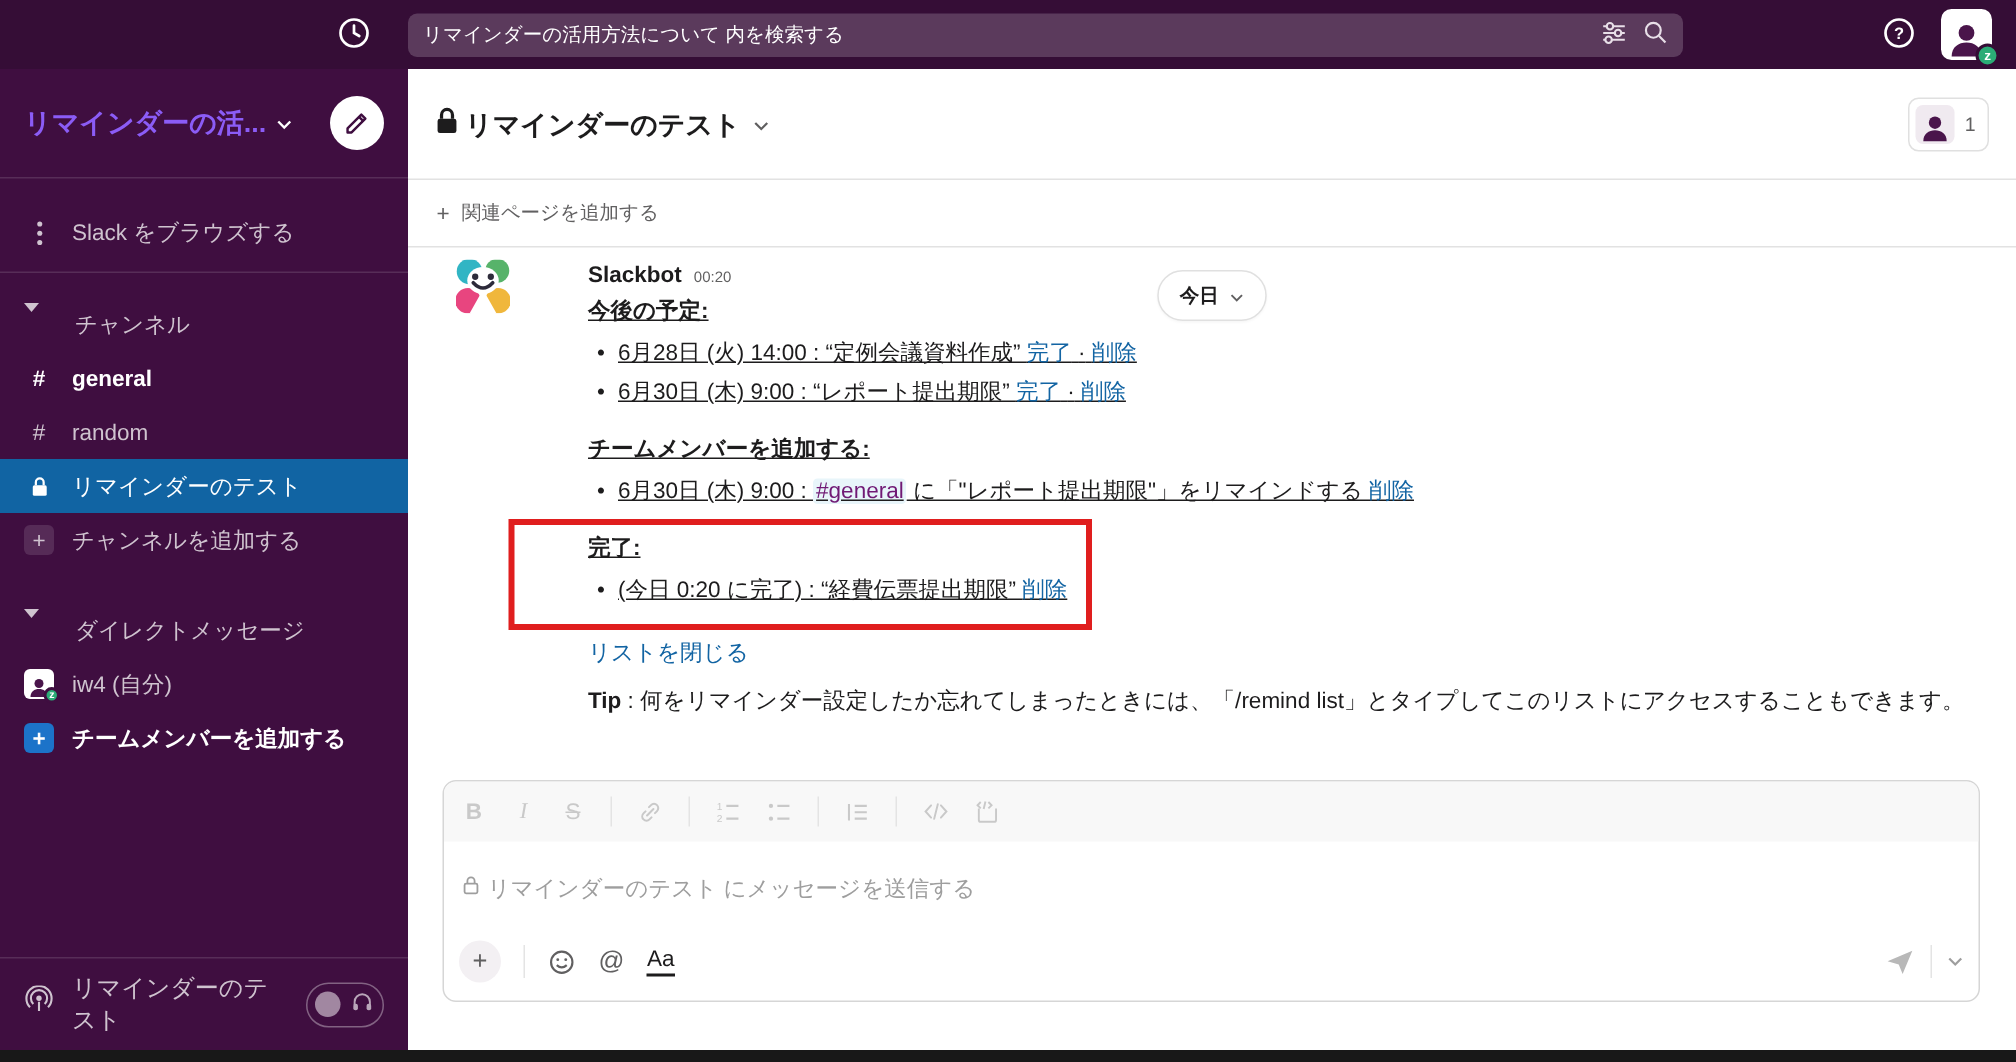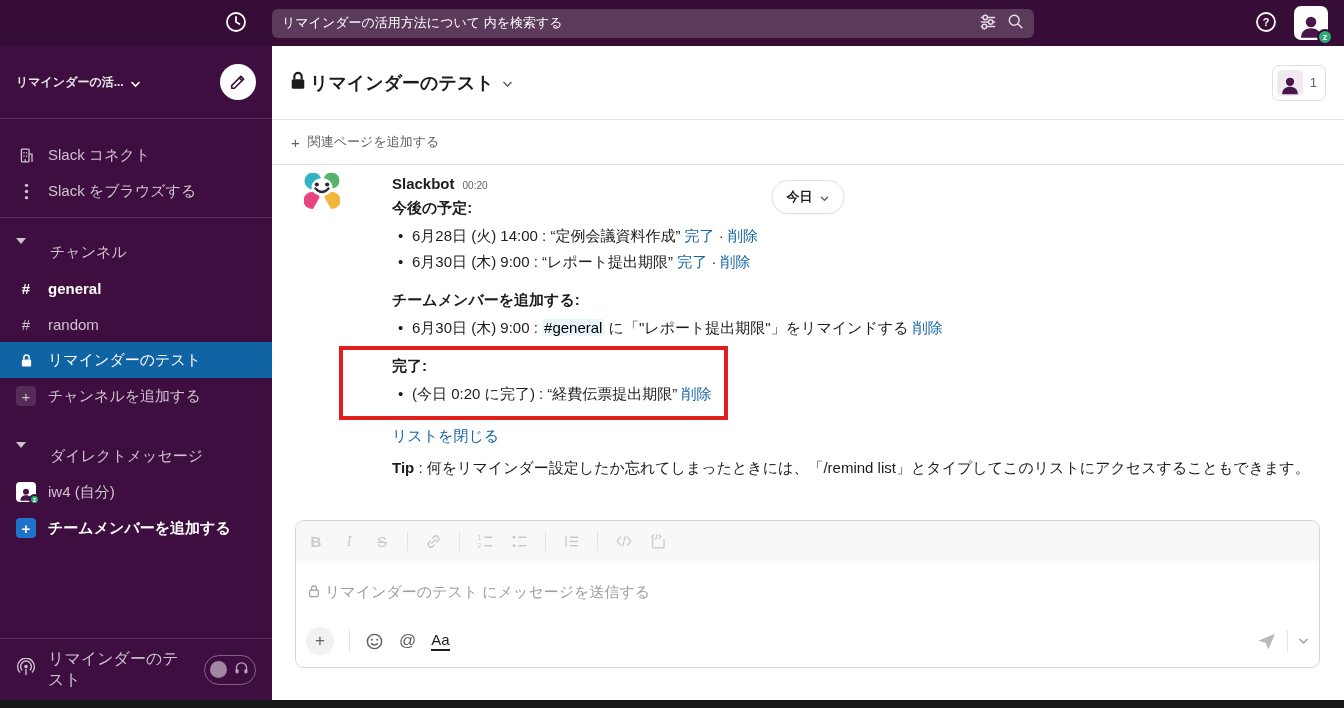--- a/index.html
+++ b/index.html
@@ -4,36 +4,36 @@
 <style>
   * { box-sizing: border-box; margin: 0; padding: 0; }
   html,body { width:1344px; height:708px; overflow:hidden; }
   body { font-family:"Liberation Sans", sans-serif; background:#fff; }
   .app { width:1344px; height:708px; display:flex; flex-direction:column; }
 
   
   .topbar { flex:0 0 46px; background:#350d36; display:flex; align-items:center; }
   .topbar-left { width:272px; flex:0 0 272px; display:flex; justify-content:flex-end; padding-right:24px; }
   .icon-btn { display:flex; align-items:center; justify-content:center; cursor:pointer; background:none; border:none; }
-  .search-bar { width:762px; height:29px; background:#5b3a5c; border-radius:6px; display:flex; align-items:center; padding:0 10px; color:#ffffff; font-size:13px; cursor:text; }
+  .search-bar { width:850px; height:29px; background:#5b3a5c; border-radius:6px; display:flex; align-items:center; padding:0 10px; color:#ffffff; font-size:13px; cursor:text; }
   .search-text { flex:1; white-space:nowrap; overflow:hidden; }
   .search-icons { display:flex; align-items:center; gap:10px; color:#e8dfe8; }
   .topbar-spacer { flex:1; }
   .topbar-right { display:flex; align-items:center; gap:16px; padding-right:16px; }
   .avatar-sq { position:relative; width:34px; height:34px; border-radius:7px; background:#fff; display:flex; align-items:flex-end; justify-content:center; overflow:visible; }
   .avatar-sq svg { width:28px; height:28px; }
   .z-badge { position:absolute; right:-5px; bottom:-5px; width:16px; height:16px; border-radius:50%; background:#2bac76; border:2.5px solid #350d36; color:#fff; font-size:9px; font-weight:bold; display:flex; align-items:center; justify-content:center; line-height:1; }
 
   
   .body { flex:1; display:flex; min-height:0; }
 
   
   .sidebar { flex:0 0 272px; width:272px; background:#3f0e40; color:#cfc3cf; display:flex; flex-direction:column; font-size:15px; }
   .ws-header { flex:0 0 73px; border-bottom:1px solid rgba(255,255,255,0.13); display:flex; align-items:center; padding:0 16px; }
-  .ws-name { font-size:12px; font-weight:bold; color:#e5e5e5; max-width:165px; white-space:nowrap; overflow:hidden; }
+  .ws-name { font-size:18px; font-weight:bold; color:#8b5cf6; max-width:165px; white-space:nowrap; overflow:hidden; }
   .ws-chevron { margin-left:6px; color:#fff; }
   .compose-btn { margin-left:auto; width:36px; height:36px; border-radius:50%; background:#fff; display:flex; align-items:center; justify-content:center; cursor:pointer; }
   .side-nav { padding-top:18px; display:flex; flex-direction:column; }
   .side-item { height:36px; display:flex; align-items:center; padding:0 16px; gap:12px; cursor:pointer; }
   .side-item .sicon { width:20px; display:flex; justify-content:center; align-items:center; flex:0 0 20px; }
   .side-divider { height:1px; background:rgba(255,255,255,0.13); margin:8px 0; }
   .section-head { height:36px; display:flex; align-items:center; padding:0 16px; gap:24px; cursor:pointer; margin-top:8px; }
   .tri-down { width:0; height:0; border-left:5px solid transparent; border-right:5px solid transparent; border-top:6px solid #cfc3cf; margin:0 auto; }
   .hash { font-size:15px; color:#cfc3cf; }
   .unread { color:#fff; font-weight:bold; }
@@ -63,27 +63,27 @@
 
   
   .messages { flex:1; position:relative; padding-top:2px; overflow:hidden;padding-left:16px; }
   .date-pill { position:absolute; top:15px; left:50%; transform:translateX(-50%); background:#fff; border:1px solid #e0e0e0; border-radius:17px; height:34px; display:flex; align-items:center; padding:0 14px; gap:7px; font-size:13px; font-weight:bold; color:#1d1c1d; cursor:pointer; box-shadow:0 1px 2px rgba(0,0,0,0.04); }
   .msg { display:flex; padding:6px 20px 0 16px;gap:40px; }
   .msg-avatar { flex:0 0 36px; width:36px; height:36px; border-radius:4px; overflow:hidden; margin-right:12px; cursor:pointer; }
   .msg-body { font-size:15px; color:#1d1c1d; line-height:22px; max-width:960px; }
   .msg-head { display:flex; align-items:baseline; gap:8px; }
   .msg-author { font-weight:bold; font-size:15px; cursor:pointer; }
   .msg-time { font-size:10px; color:#616061; cursor:pointer; }
-  .msg-section { margin-bottom:16px; }
+  .msg-section { margin-bottom:16px;text-decoration:underline; }
   .msg-section h4 { font-size:15px; font-weight:bold; }
   .msg-section ul { list-style:none; margin-top:6px; }
   .msg-section li { margin:4px 0; padding-left:20px; position:relative; }
   .msg-section li::before { content:"•"; position:absolute; left:6px; }
   .blue-link { color:#1264a3; cursor:pointer; text-decoration:none; }
-  .channel-mention { color:#000000; background:#e8f5fa; border-radius:3px; padding:0 2px; cursor:pointer; }
+  .channel-mention { color:#701a75; background:#e8f5fa; border-radius:3px; padding:0 2px; cursor:pointer; }
   .completed-section { position:relative; margin-bottom:20px; }
   .red-box { position:absolute; left:-53px; top:-9px; width:389px; height:74px; border:4px solid #e01e1e; pointer-events:none; }
   .close-list { display:inline-block; margin-bottom:10px; font-size:15px; }
   .tip-line { font-size:15px; color:#1d1c1d; }
   .tip-line b { font-weight:bold; }
 
   
   .composer { flex:0 0 148px; margin:4px 24px 32px 23px; border:1px solid #d6d6d6; border-radius:9px; display:flex; flex-direction:column; overflow:hidden; background:#fff; }
   .fmt-toolbar { flex:0 0 40px; background:#f8f8f8; display:flex; align-items:center; padding:0 12px; gap:17px; color:#c9c9c9; }
   .fmt-btn { font-size:15px; cursor:pointer; display:flex; align-items:center; justify-content:center; min-width:16px; }
@@ -169,34 +169,20 @@
         </span>
         <span class="compose-btn">
           <svg width="18" height="18" viewBox="0 0 20 20">
               <path d="M3 14 V17 H6 L16.2 6.8 L13.2 3.8 Z" fill="none" stroke="#3f0e40" stroke-width="1.8" stroke-linejoin="round"></path>
               <line x1="11.5" y1="5.5" x2="14.5" y2="8.5" stroke="#3f0e40" stroke-width="1.8"></line>
             </svg>
         </span>
       </div>
 
       <div class="side-nav">
-        <div class="side-item">
-          <span class="sicon">
-            <svg width="17" height="17" viewBox="0 0 20 20" fill="none" stroke="#cfc3cf" stroke-width="1.5">
-                <rect x="4" y="2.5" width="9" height="15" rx="1"></rect>
-                <path d="M13 8.5 H16.5 V17.5"></path>
-                <line x1="7" y1="6" x2="7" y2="7.5"></line>
-                <line x1="10" y1="6" x2="10" y2="7.5"></line>
-                <line x1="7" y1="10" x2="7" y2="11.5"></line>
-                <line x1="10" y1="10" x2="10" y2="11.5"></line>
-                <line x1="8.5" y1="14.5" x2="8.5" y2="17.5"></line>
-              </svg>
-          </span>
-          <span>Slack コネクト</span>
-        </div>
         <div class="side-item">
           <span class="sicon">
             <svg width="5" height="17" viewBox="0 0 5 18">
                 <circle cx="2.5" cy="2.5" r="1.8" fill="#cfc3cf"></circle>
                 <circle cx="2.5" cy="9" r="1.8" fill="#cfc3cf"></circle>
                 <circle cx="2.5" cy="15.5" r="1.8" fill="#cfc3cf"></circle>
               </svg>
           </span>
           <span>Slack をブラウズする</span>
         </div>

